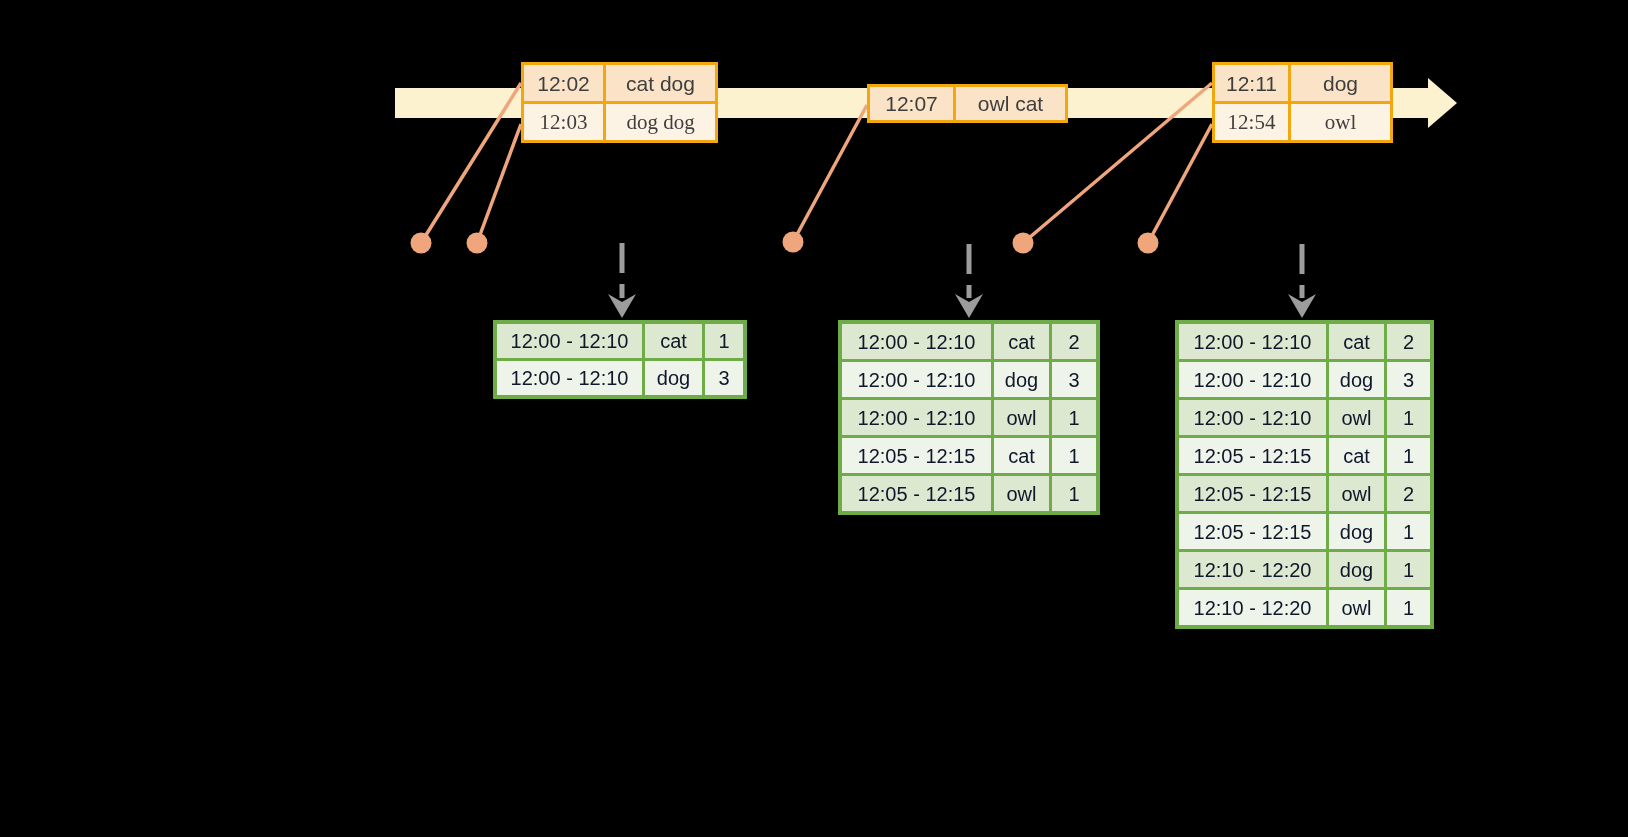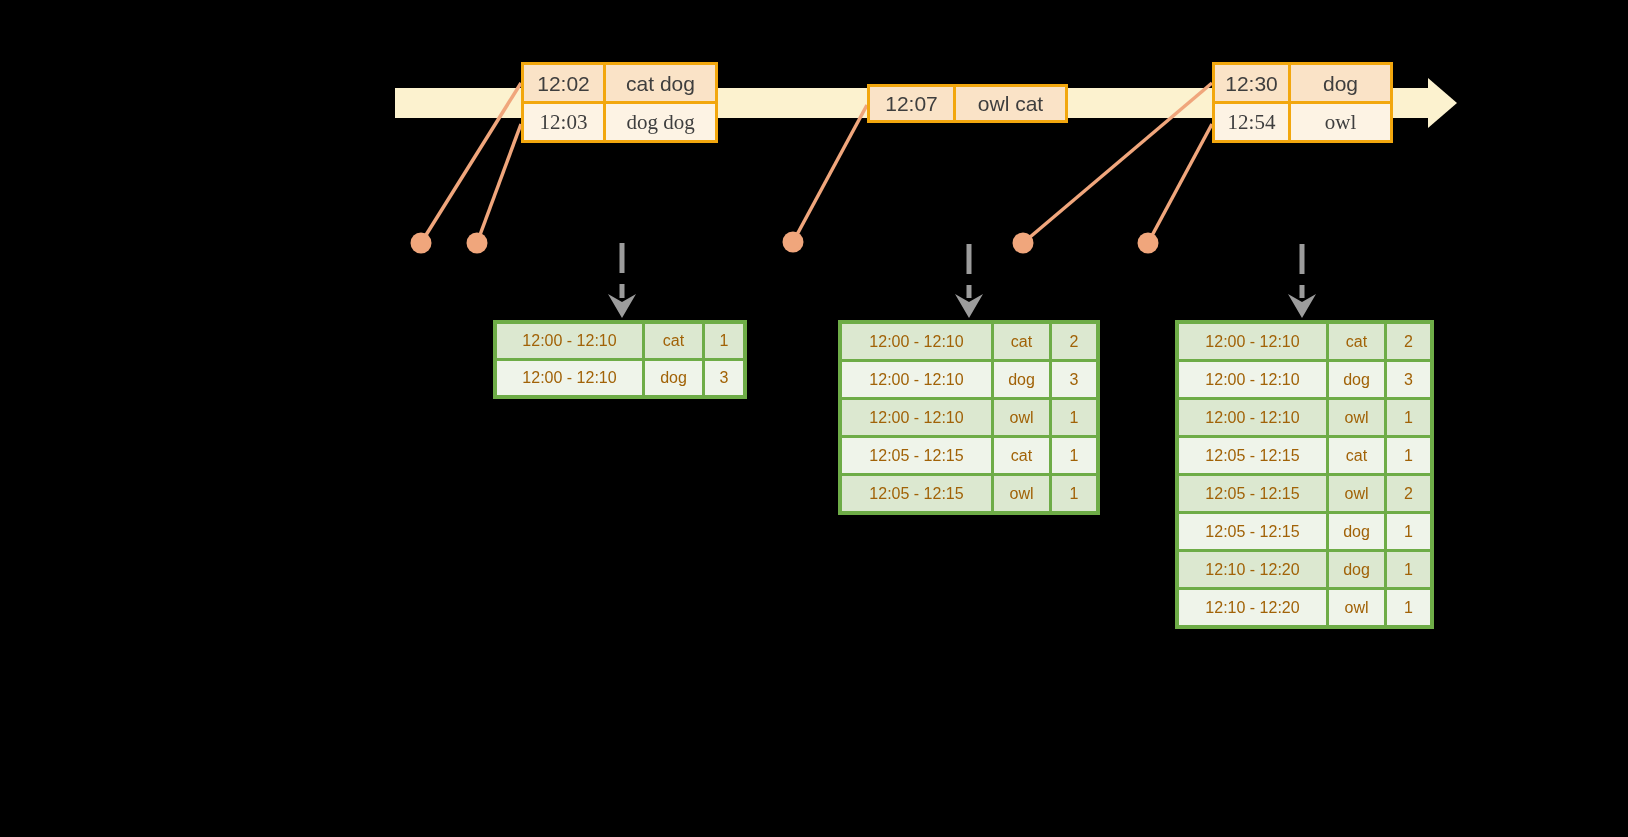--- a/index.html
+++ b/index.html
@@ -35,21 +35,21 @@
   
   .gtable{
     position:absolute;z-index:2;
     display:grid;
     background:#6EAC47;       
     padding:4px;gap:3px;
     box-sizing:border-box;
   }
   .gcell{
     display:flex;align-items:center;justify-content:center;
-    color:#a16207;font-size:16px;line-height:1;
+    color:#0f172a;font-size:20px;line-height:1;
   }
   .gcell.d{background:#DCE8D0;}
   .gcell.l{background:#EFF4EA;}
 
   #gtable-1{left:493px;top:320px;grid-template-columns:145px 57px 38px;grid-auto-rows:34px;}
   #gtable-2{left:838px;top:320px;grid-template-columns:149px 55px 44px;grid-auto-rows:35px;}
   #gtable-3{left:1175px;top:320px;grid-template-columns:147px 55px 43px;grid-auto-rows:35px;}
 </style>
 </head>
 <body>
@@ -95,21 +95,21 @@
     <div class="ecell l time">12:03</div>
     <div class="ecell l words">dog dog</div>
   </div>
 
   <div class="etable" id="etable-2">
     <div class="ecell d time">12:07</div>
     <div class="ecell d words">owl cat</div>
   </div>
 
   <div class="etable" id="etable-3">
-    <div class="ecell d time">12:30</div>
+    <div class="ecell d time">12:11</div>
     <div class="ecell d words">dog</div>
     <div class="ecell l time">12:54</div>
     <div class="ecell l words">owl</div>
   </div>
 
   <div class="gtable" id="gtable-1">
     <div class="gcell d">12:00 - 12:10</div>
     <div class="gcell d">cat</div>
     <div class="gcell d">1</div>
     <div class="gcell l">12:00 - 12:10</div>

